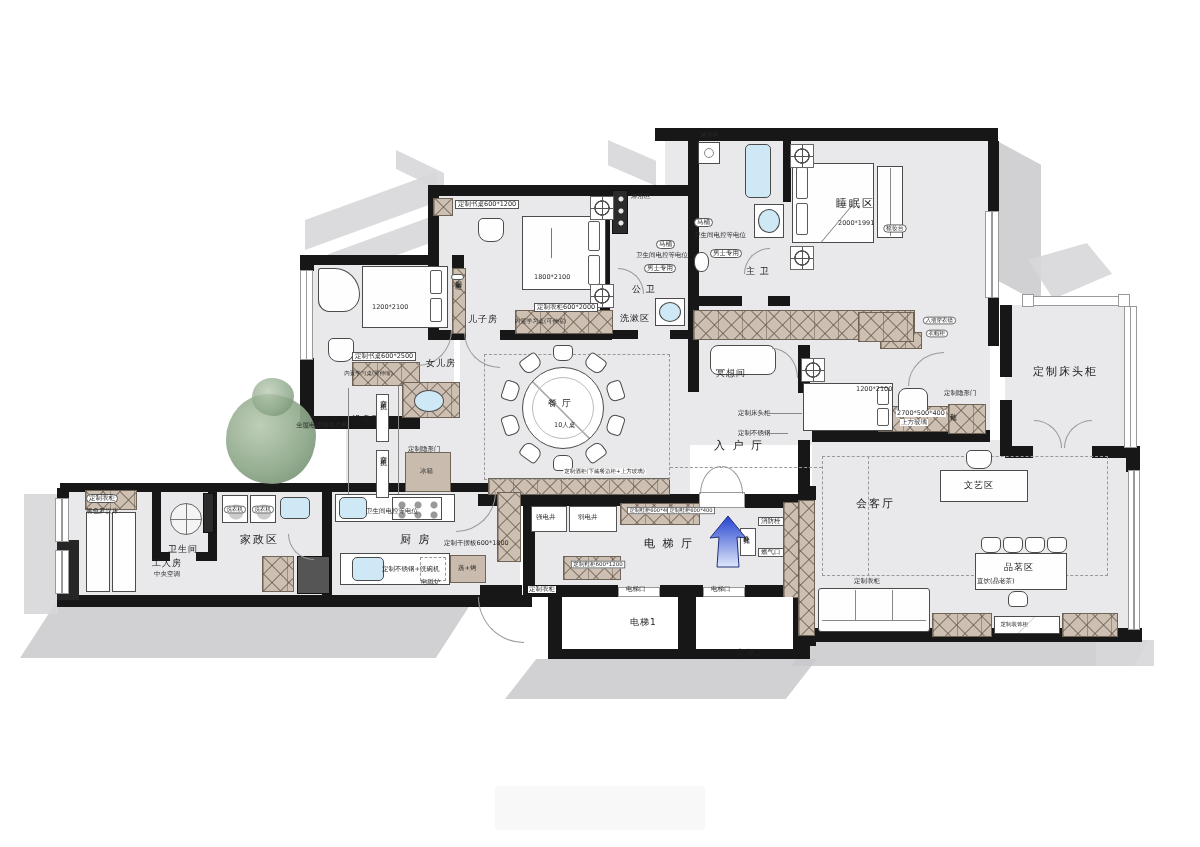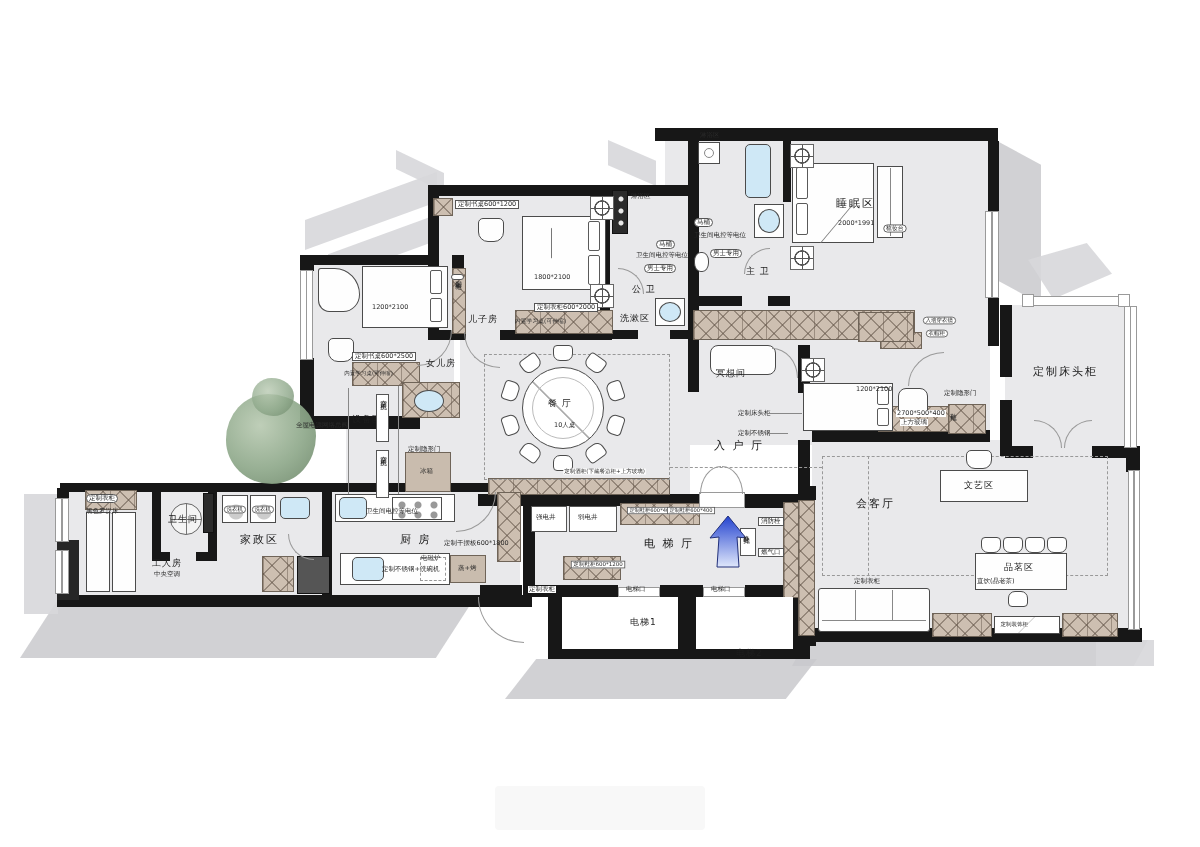--- a/index.html
+++ b/index.html
@@ -328,21 +328,21 @@
   <span class="lb sm" style="left:856px;top:386px">1200*2100</span>
   <span class="lb rm" style="left:856px;top:498px">会客厅</span>
   <span class="lb md" style="left:964px;top:480px">文艺区</span>
   <span class="lb md" style="left:1004px;top:562px">品茗区</span>
   <span class="lb sm" style="left:977px;top:578px">直饮(品老茶)</span>
   <span class="lb rm" style="left:1033px;top:366px">定制床头柜</span>
   <span class="lb rm" style="left:400px;top:534px">厨 房</span>
   <span class="lb rm" style="left:240px;top:534px">家政区</span>
   <span class="lb md" style="left:152px;top:558px">工人房</span>
   <span class="lb sm" style="left:154px;top:571px">中央空调</span>
-  <span class="lb md" style="left:168px;top:514px">卫生间</span>
+  <span class="lb md" style="left:168px;top:544px">卫生间</span>
   <span class="lb rm" style="left:644px;top:538px">电 梯 厅</span>
   <span class="lb md" style="left:630px;top:617px">电梯1</span>
   <span class="lb md" style="left:736px;top:648px">电梯2</span>
   <span class="lb sm" style="left:528px;top:586px;background:#fff;padding:0 1px">定制衣柜</span>
 
   <span class="lb sm lbb" style="left:656px;top:240px">马桶</span>
   <span class="lb sm lbb" style="left:694px;top:218px">马桶</span>
   <span class="lb sm" style="left:636px;top:252px">卫生间电控等电位</span>
   <span class="lb sm" style="left:694px;top:232px">卫生间电控等电位</span>
   <span class="lb sm lbb" style="left:644px;top:264px">男士专用</span>
@@ -358,21 +358,21 @@
   <span class="lb sm lbb" style="left:86px;top:494px">定制衣柜</span>
   <span class="lb sm" style="left:86px;top:508px">黑色罗汉床</span>
   <span class="lb sm bx vt" style="left:376px;top:394px;height:48px">空调主机</span>
   <span class="lb sm bx vt" style="left:376px;top:450px;height:48px">空调主机</span>
   <span class="lb sm" style="left:296px;top:422px">全屋电源网络总阀</span>
   <span class="lb sm" style="left:408px;top:446px">定制隐形门</span>
   <span class="lb sm" style="left:944px;top:390px">定制隐形门</span>
   <span class="lb sm" style="left:420px;top:468px">冰箱</span>
   <span class="lb sm" style="left:444px;top:540px">定制干摆板600*1800</span>
   <span class="lb sm" style="left:382px;top:566px">定制不锈钢+洗碗机</span>
-  <span class="lb sm" style="left:421px;top:555px">电磁炉</span>
+  <span class="lb sm" style="left:421px;top:579px">电磁炉</span>
   <span class="lb sm" style="left:458px;top:565px">蒸+烤</span>
   <span class="lb sm" style="left:366px;top:508px">卫生间电控等电位</span>
   <span class="lb sm lbb" style="left:222px;top:505px;transform:scale(.85)">洗衣机</span>
   <span class="lb sm lbb" style="left:250px;top:505px;transform:scale(.85)">洗衣机</span>
   <span class="lb sm" style="left:536px;top:514px">强电井</span>
   <span class="lb sm" style="left:578px;top:514px">弱电井</span>
   <span class="lb sm" style="left:626px;top:586px">电梯口</span>
   <span class="lb sm" style="left:711px;top:586px">电梯口</span>
   <span class="lb sm bx" style="left:758px;top:517px">消防栓</span>
   <span class="lb sm bx" style="left:758px;top:548px">燃气口</span>

